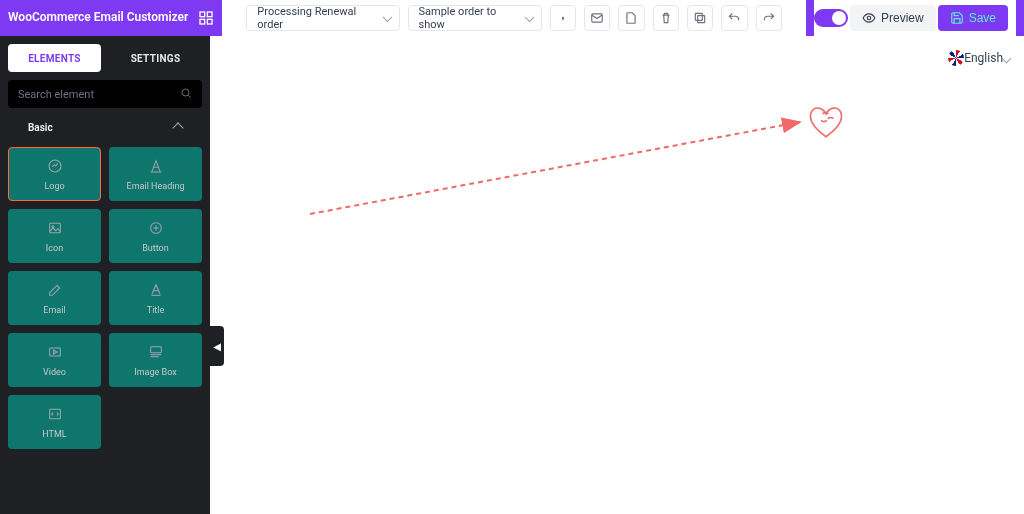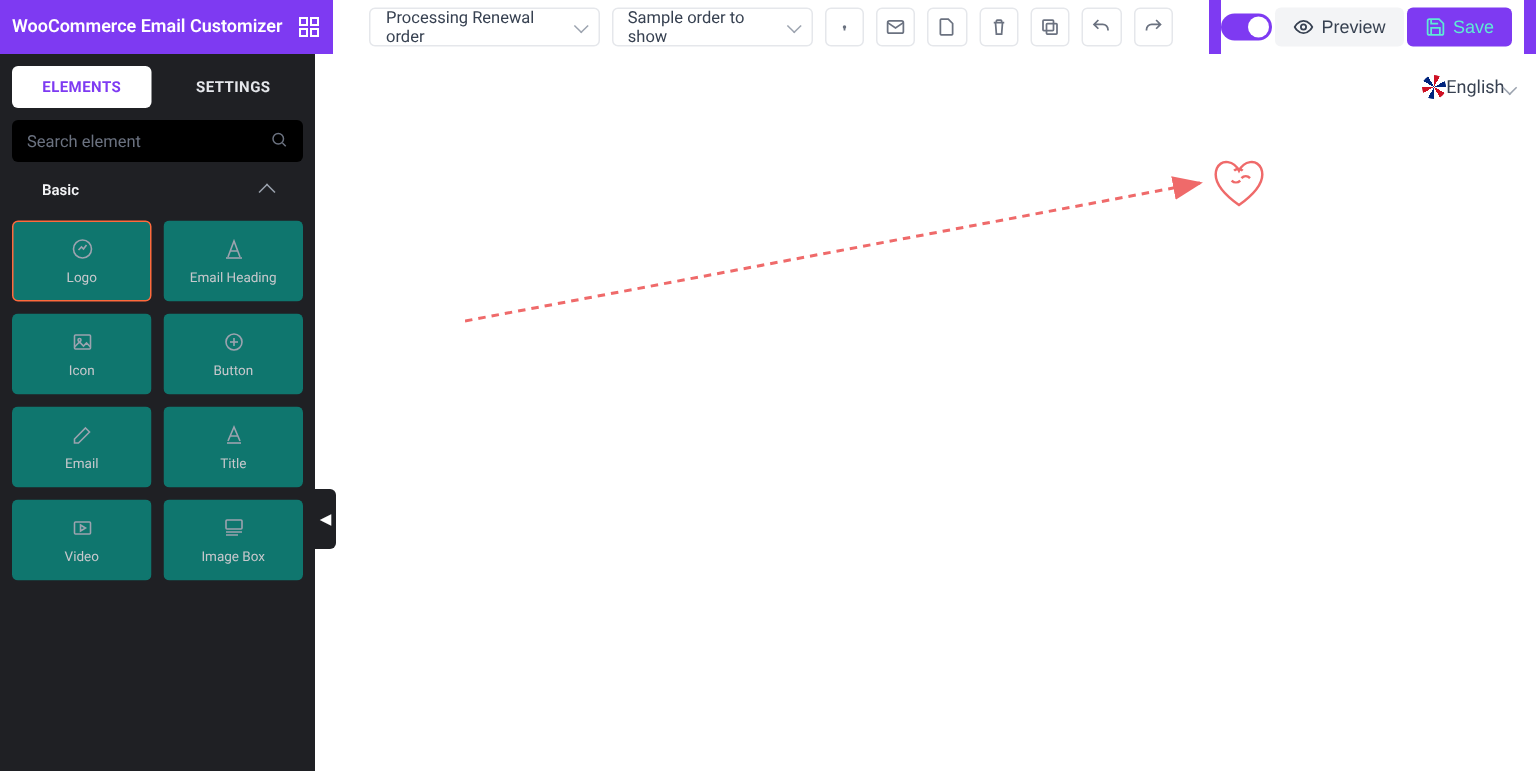--- a/index.html
+++ b/index.html
@@ -213,20 +213,29 @@
         <div class="elem">
           <span class="eicon">
               <svg viewBox="0 0 24 24" fill="none" stroke="currentColor" stroke-width="1.6">
                 <rect x="4" y="4" width="16" height="9" rx="1"></rect>
                 <line x1="4" y1="16" x2="20" y2="16"></line>
                 <line x1="4" y1="19" x2="16" y2="19"></line>
               </svg>
             </span>
           <span>Image Box</span>
         </div>
+        <div class="elem">
+          <span class="eicon">
+              <svg viewBox="0 0 24 24" fill="none" stroke="currentColor" stroke-width="1.6">
+                <rect x="4" y="5" width="16" height="14" rx="1"></rect>
+                <path d="M9 10l-2 2 2 2M15 10l2 2-2 2"></path>
+              </svg>
+            </span>
+          <span>HTML</span>
+        </div>
       </div>
     </div>
 
     <div class="canvas">
       <div class="collapse-handle">◀</div>
       <div class="langbar">
         <span class="flag"></span>
         <span>English</span>
         <span class="lang-chev"></span>
       </div>

